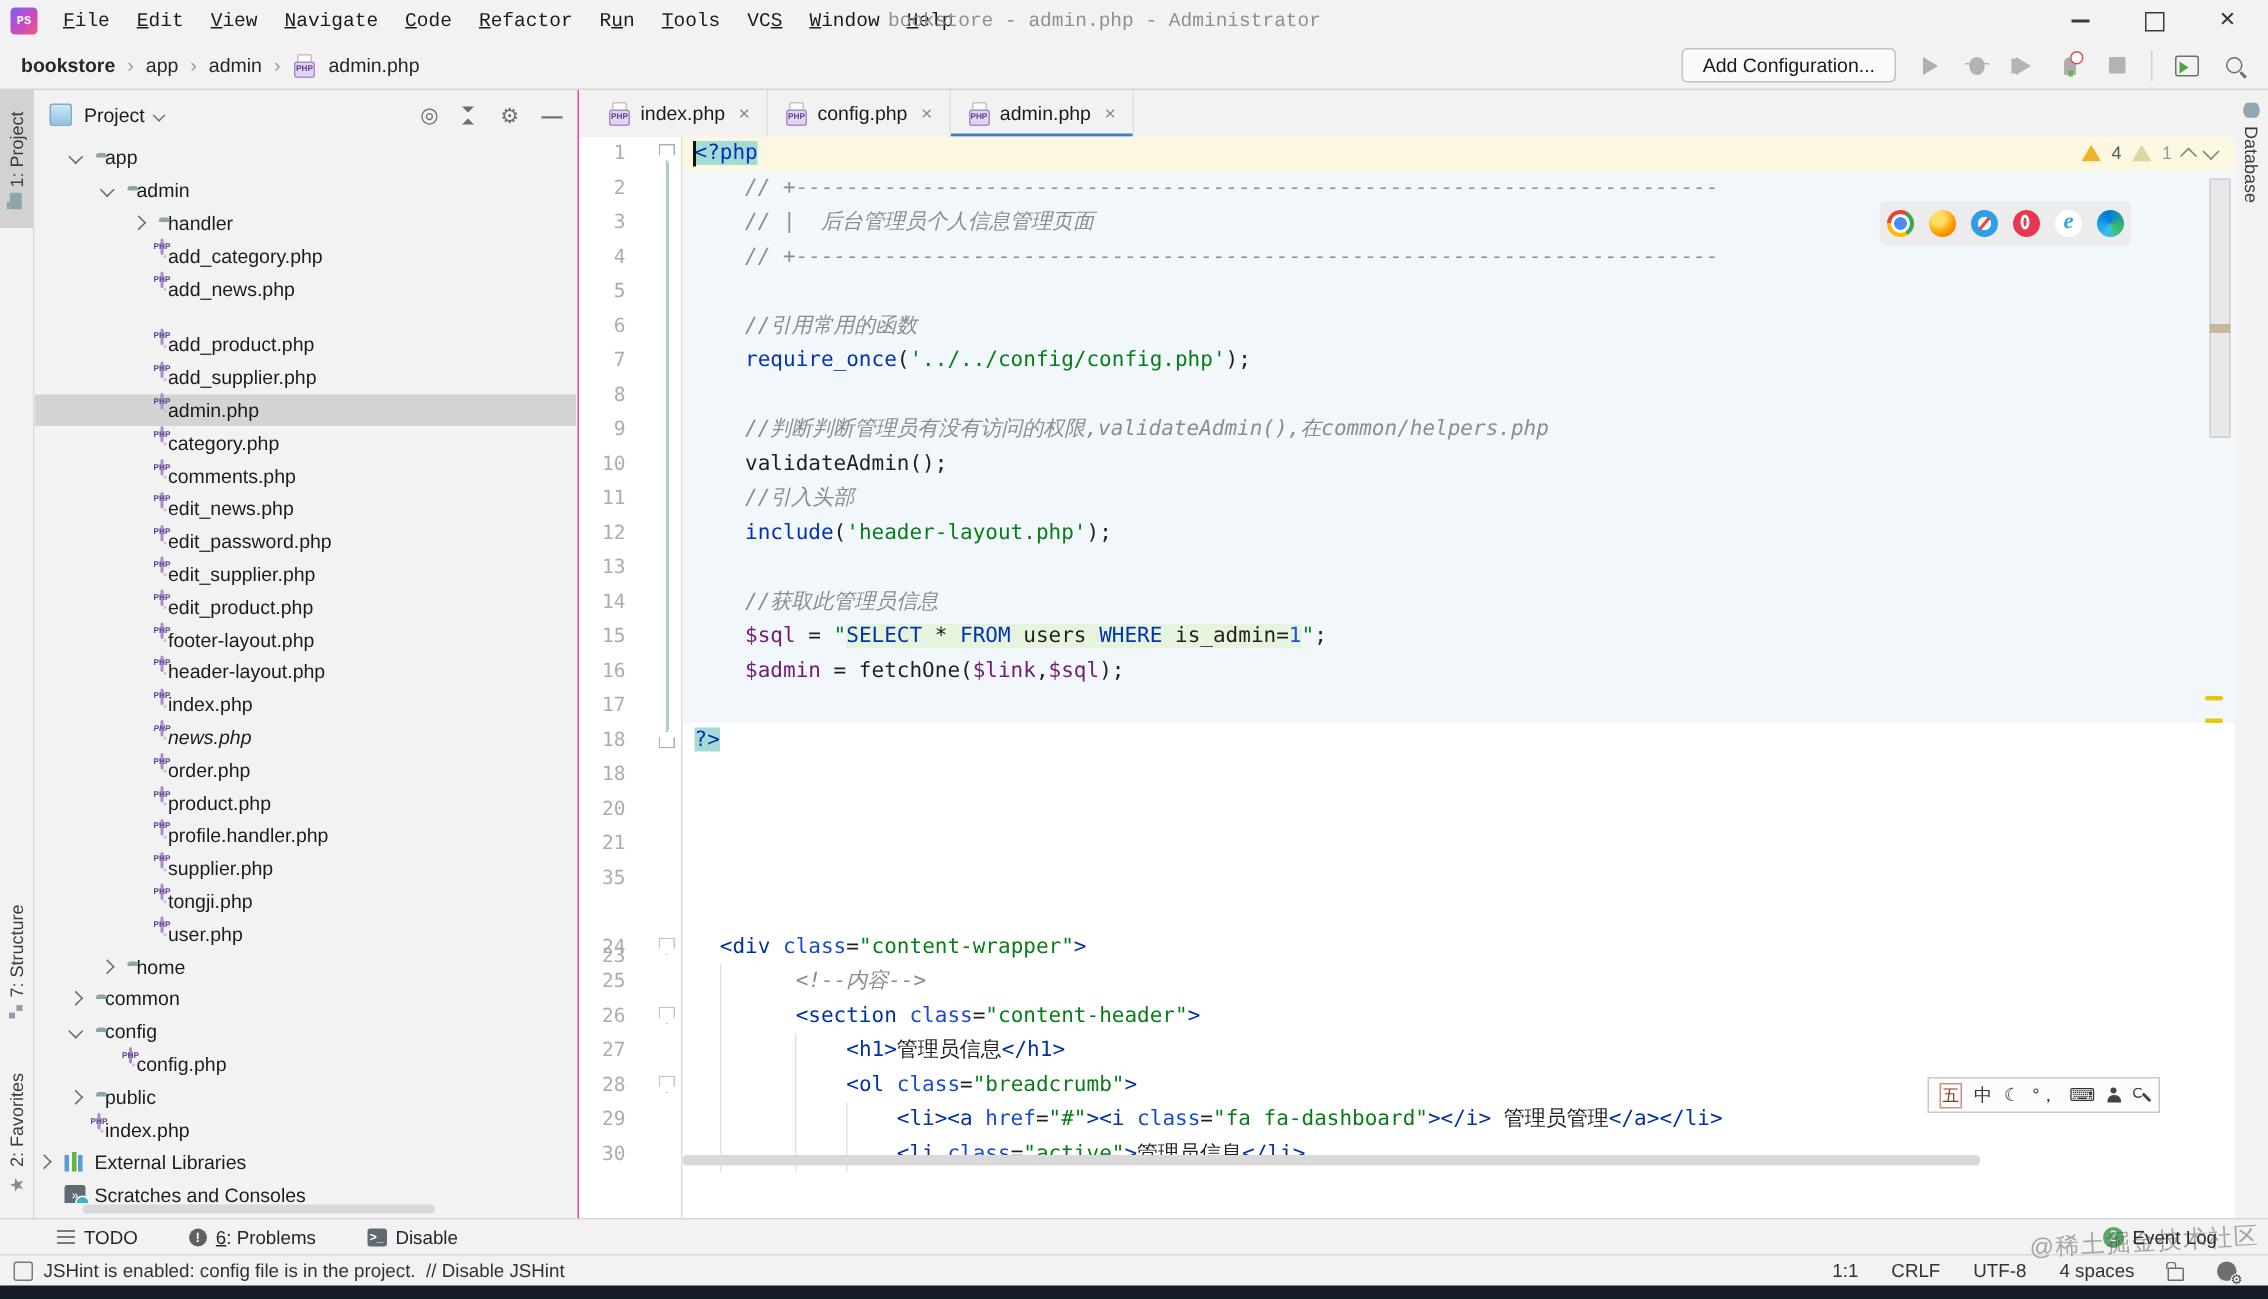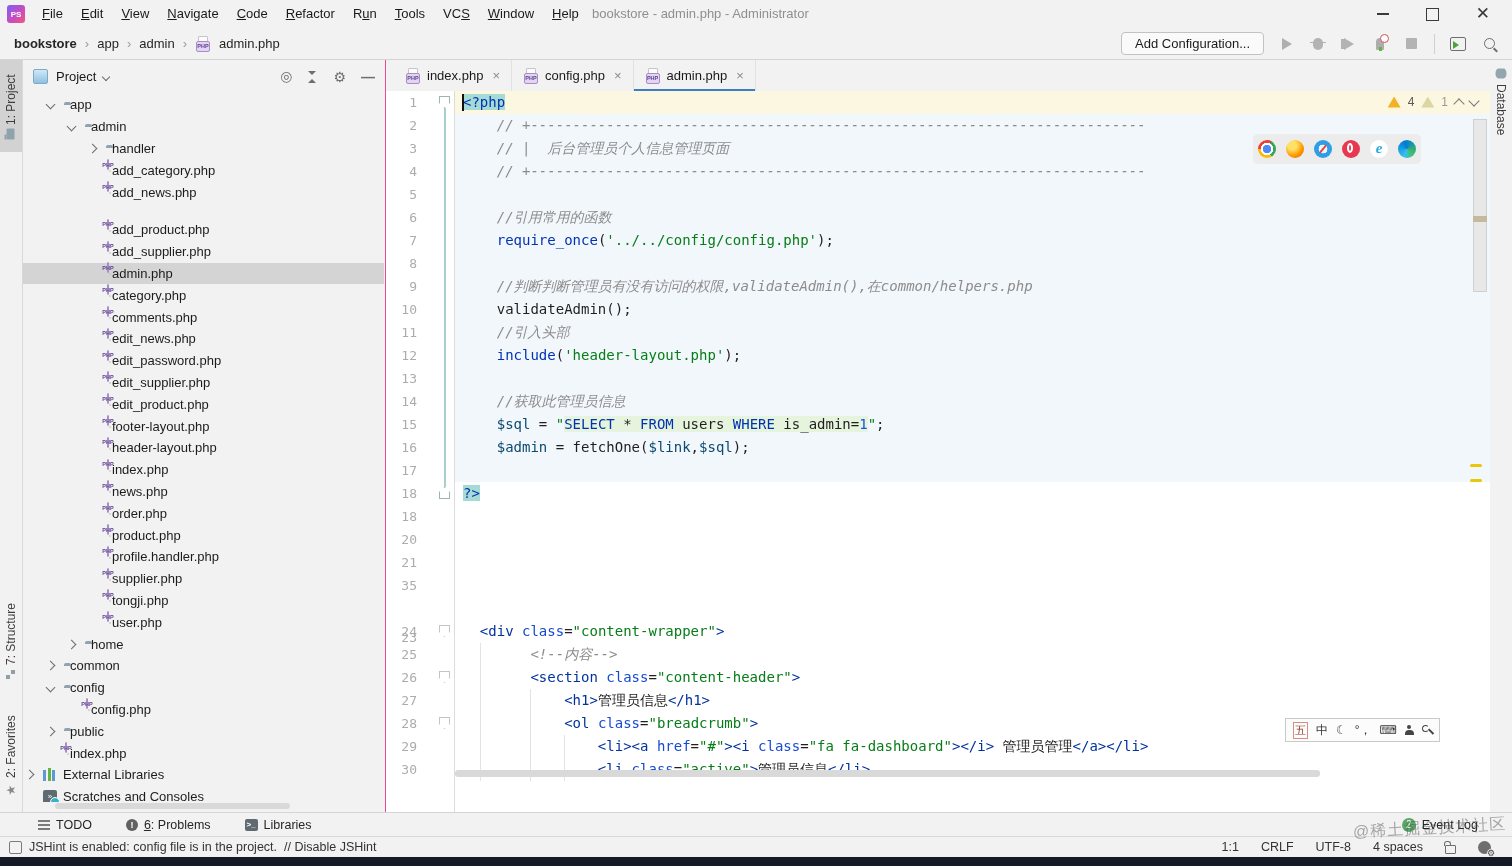--- a/index.html
+++ b/index.html
@@ -1,18 +1,18 @@
 <!DOCTYPE html>
 <html><head>
 <meta charset="utf-8">
 <style>
   html,body{margin:0;padding:0;background:#888;}
   .app{position:relative;width:1512px;height:866px;background:#F2F2F2;font-family:"Liberation Sans",sans-serif;overflow:hidden;-webkit-font-smoothing:antialiased;}
   
-  .titlebar{position:absolute;left:0;top:0;right:0;height:28px;background:#F2F2F2;display:flex;align-items:center;}
+  .titlebar{position:absolute;left:0;top:0;right:0;height:28px;background:#F2F2F2;display:flex;align-items:center;font-family:Liberation Mono, monospace;}
   .logo{width:18px;height:18px;margin:0 8px 0 7px;border-radius:3px;background:linear-gradient(135deg,#7B61F8 0%,#C84BC0 55%,#F1597A 100%);color:#fff;font-size:8px;font-weight:bold;display:flex;align-items:center;justify-content:center;}
   .menu-item{padding:0 9px;font-size:13px;color:#1a1a1a;line-height:28px;cursor:default;}
   .mn{text-decoration:underline;}
   .win-title{position:absolute;left:592px;top:0;line-height:28px;font-size:13px;color:#8F8F8F;}
   .winbtns{margin-left:auto;display:flex;align-items:center;gap:37px;padding-right:22px;}
   .btn-min{width:12px;height:2px;background:#3a3a3a;}
   .btn-max{width:11px;height:11px;border:1.4px solid #3a3a3a;}
   .btn-close{font-size:17px;color:#3a3a3a;line-height:26px;}
   
   .toolbar{position:absolute;left:0;top:28px;right:0;height:31px;display:flex;align-items:center;border-bottom:1px solid #D5D5D5;background:#F2F2F2;}
@@ -89,21 +89,21 @@
   .tab-close{color:#8A8A8A;font-size:13px;margin-left:3px;}
   #edbody{position:absolute;top:31px;left:0;right:0;bottom:0;overflow:hidden;background:#fff;}
   .gutterline{position:absolute;left:68px;top:0;bottom:0;width:1px;background:#DCDCDC;}
   .ln{position:absolute;left:0;width:31px;text-align:right;font-family:"DejaVu Sans Mono",monospace;font-size:13px;color:#ACACAC;line-height:23px;height:23px;}
   .cl{position:absolute;left:69px;right:0;height:23px;font-family:"DejaVu Sans Mono",monospace;font-size:14px;line-height:23px;white-space:pre;padding-left:8px;color:#1F1F1F;}
   .bg-caret{background:#FBF7E0;}
   .bg-php{background:#F2F7FC;}
   .tk-kw{color:#0033B3;}
   .tk-str{color:#067D17;}
   .tk-cmt{color:#8C8C8C;font-style:italic;}
-  .tk-var{color:#0c4a6e;}
+  .tk-var{color:#701a75;}
   .tk-pl{color:#1F1F1F;}
   .tk-tag{color:#0032A0;}
   .tk-attr{color:#174AD4;}
   .tk-sk{color:#0033B3;background:#E6F4DE;}
   .tk-st{color:#1F1F1F;background:#E6F4DE;}
   .tk-sn{color:#1750EB;background:#E6F4DE;}
   .tk-phptag{color:#0033B3;background:#A6DBD5;}
   .caret{position:absolute;left:76px;top:3px;width:1.5px;height:17px;background:#111;}
   .fmark{position:absolute;left:53px;width:11px;height:12px;background:#fff;border:1px solid #9FB5B2;box-sizing:border-box;}
   .fmark.start{clip-path:polygon(0 0,100% 0,100% 58%,50% 100%,0 58%);}
@@ -347,21 +347,21 @@
         <div class="trow" style="padding-left: 66px;">
           <span class="tarrow"></span>
           <span class="ticon"><span class="phpic"><span class="pg"></span><span class="bd">PHP</span></span></span>
           <span>header-layout.php</span>
         </div>
         <div class="trow" style="padding-left: 66px;">
           <span class="tarrow"></span>
           <span class="ticon"><span class="phpic"><span class="pg"></span><span class="bd">PHP</span></span></span>
           <span>index.php</span>
         </div>
-        <div class="trow" style="padding-left: 66px;">
+        <div class="trow" style="padding-left: 66px; font-style: italic;">
           <span class="tarrow"></span>
           <span class="ticon"><span class="phpic"><span class="pg"></span><span class="bd">PHP</span></span></span>
           <span>news.php</span>
         </div>
         <div class="trow" style="padding-left: 66px;">
           <span class="tarrow"></span>
           <span class="ticon"><span class="phpic"><span class="pg"></span><span class="bd">PHP</span></span></span>
           <span>order.php</span>
         </div>
         <div class="trow" style="padding-left: 66px;">
@@ -586,21 +586,21 @@
         <span class="bitem">
           <span class="ic-todo"></span>
           <span>TODO</span>
         </span>
         <span class="bitem">
           <span class="ic-problems">!</span>
           <span><span class="mn">6</span>: Problems</span>
         </span>
         <span class="bitem">
           <span class="ic-terminal">&gt;_</span>
-          <span>Libraries</span>
+          <span>Disable</span>
         </span>
       </span>
     <div class="eventlog">
       <span class="evbadge">2</span>
       <span>Event Log</span>
     </div>
   </div>
 
   <div class="statusbar">
     <span class="sb-ic"></span>

